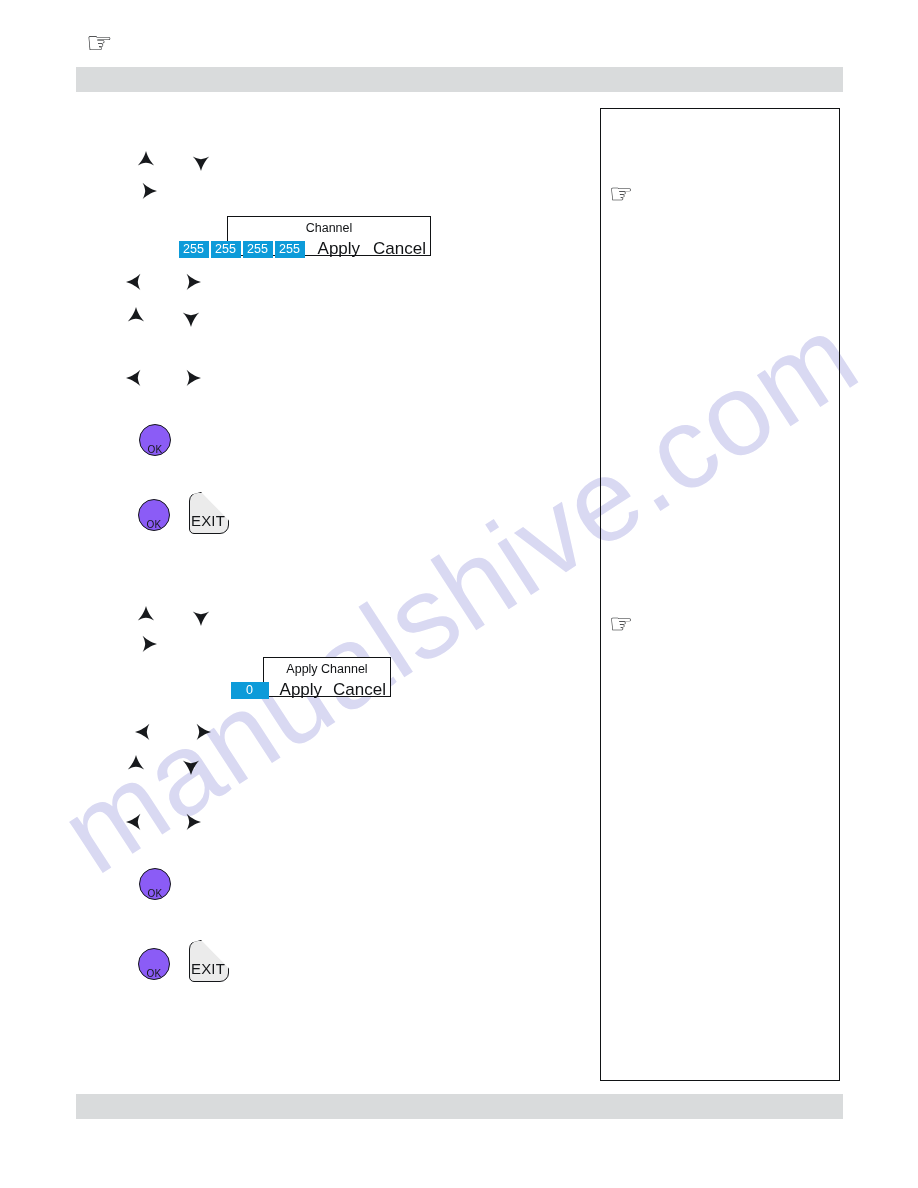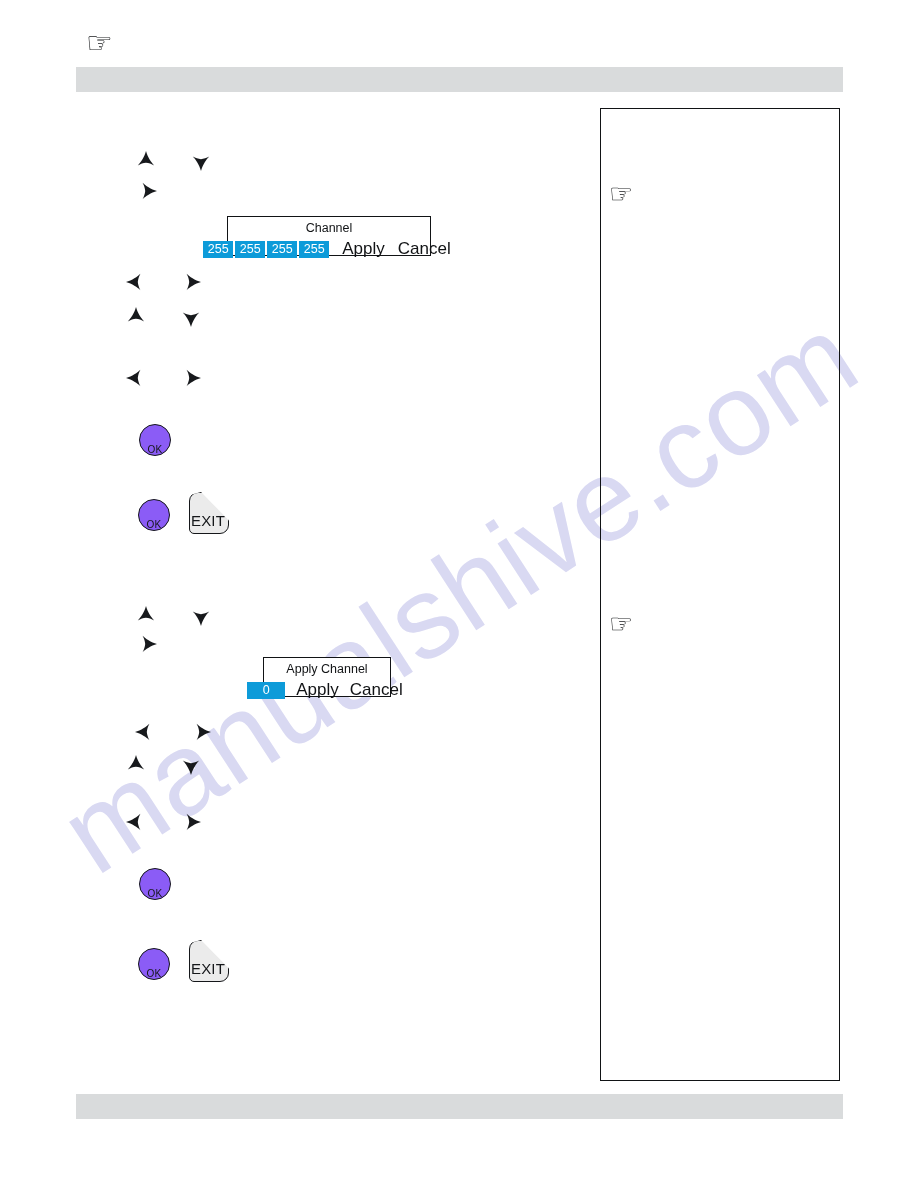--- a/index.html
+++ b/index.html
@@ -137,21 +137,21 @@
     text-align: center;
     font-family: "Liberation Sans", sans-serif;
     font-size: 12.5px;
     color: #111315;
     padding-top: 4px;
     padding-bottom: 3px;
   }
   .osd-row {
     display: flex;
     align-items: center;
-    justify-content: center;
+    justify-content: flex-end;
     gap: 2px;
     padding-bottom: 4px;
   }
   .osd-field {
     background: #0d9bd9;
     color: #ffffff;
     font-family: "Liberation Sans", sans-serif;
     font-size: 12.5px;
     padding: 1px 4px 2px 4px;
     min-width: 22px;

